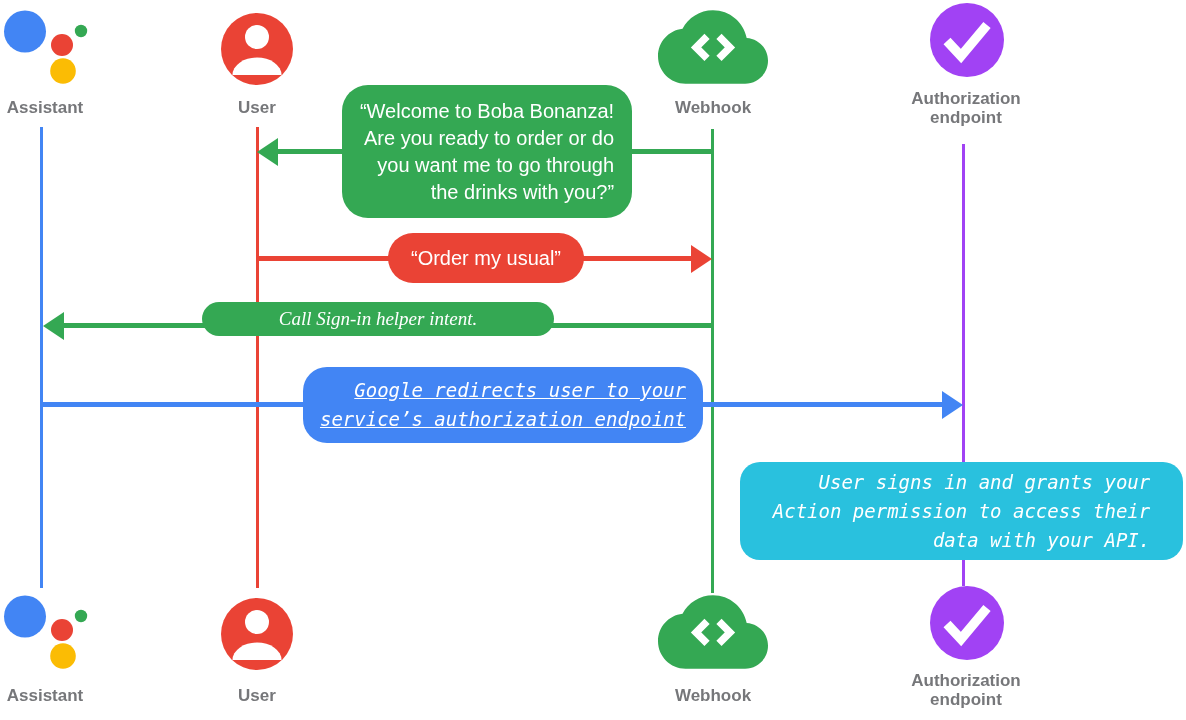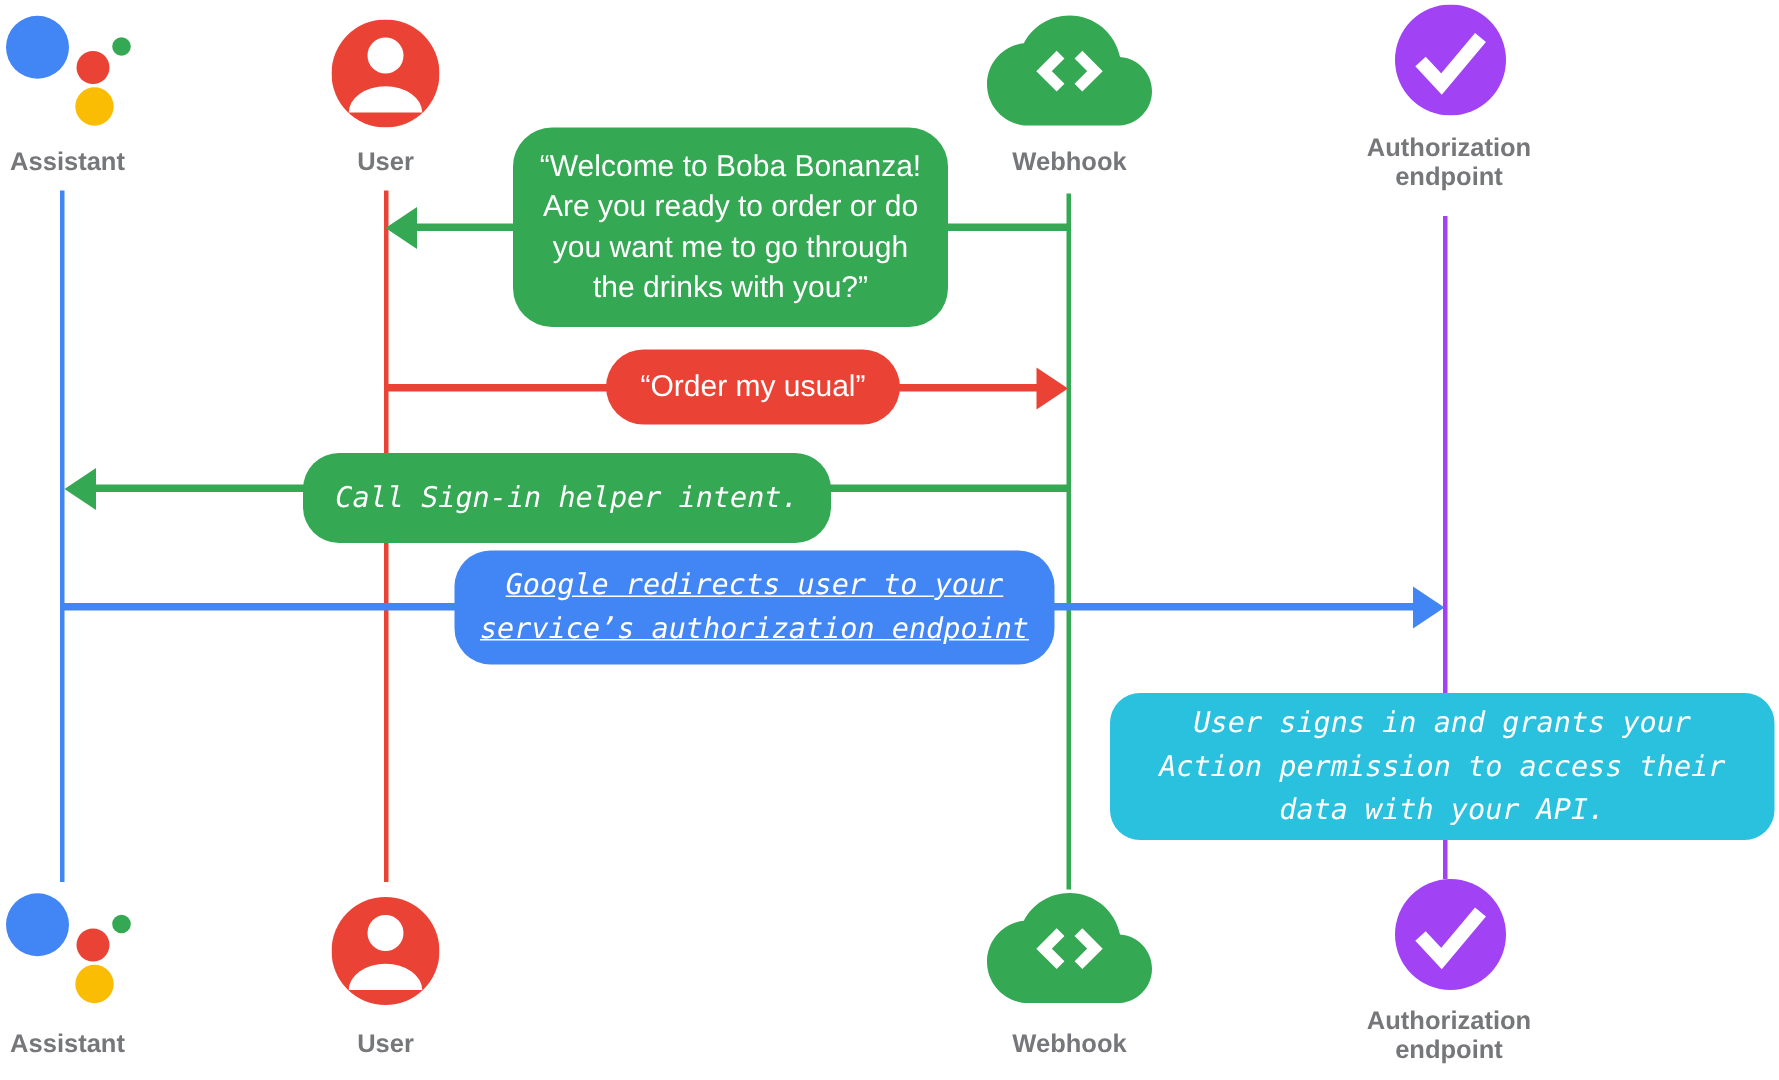--- a/index.html
+++ b/index.html
@@ -29,21 +29,21 @@
   .arrow-line.blue{background:var(--c-blue);}
   .arrow-head{position:absolute;width:0;height:0;z-index:2;}
   .arrow-head.left{border-top:14px solid transparent;border-bottom:14px solid transparent;border-right:21px solid;}
   .arrow-head.right{border-top:14px solid transparent;border-bottom:14px solid transparent;border-left:21px solid;}
   .arrow-head.green{border-right-color:var(--c-green);border-left-color:var(--c-green);}
   .arrow-head.red{border-right-color:var(--c-red);border-left-color:var(--c-red);}
   .arrow-head.blue{border-right-color:var(--c-blue);border-left-color:var(--c-blue);}
 
   .msg-box{
     position:absolute;z-index:3;display:flex;align-items:center;justify-content:center;
-    color:var(--c-text);text-align:center;white-space:pre-line;box-sizing:border-box;
+    color:var(--c-text);text-align:right;white-space:pre-line;box-sizing:border-box;
   }
   .msg-box.green{background:var(--c-green);}
   .msg-box.red{background:var(--c-red);}
   .msg-box.blue{background:var(--c-blue);}
   .msg-box.cyan{background:var(--c-cyan);}
   .sans-bubble{font-family:"Liberation Sans",sans-serif;font-size:20px;font-weight:500;line-height:27px;}
   .mono-bubble{font-family:"DejaVu Sans Mono","Liberation Mono",monospace;font-style:italic;font-size:19px;}
 
   .actor-label{
     position:absolute;z-index:4;color:var(--c-label);
@@ -78,23 +78,23 @@
   <div class="arrow-head left green" style="left:43px;top:312px;"></div>
 
   <div class="arrow-line blue" style="left:41px;top:402px;width:901px;"></div>
   <div class="arrow-head right blue" style="left:942px;top:391px;"></div>
 
   <div class="msg-box green sans-bubble" style="left:342px;top:85px;width:290px;height:133px;border-radius:26px;padding:6px 10px;">“Welcome to Boba Bonanza!
 Are you ready to order or do
 you want me to go through
 the drinks with you?”</div>
 
-  <div class="msg-box red sans-bubble" style="left:404px;top:233px;width:196px;height:50px;border-radius:25px;">“Order my usual”</div>
+  <div class="msg-box red sans-bubble" style="left:388px;top:233px;width:196px;height:50px;border-radius:25px;">“Order my usual”</div>
 
-  <div class="msg-box green mono-bubble" style="left:202px;top:302px;width:352px;height:60px;border-radius:24px;">Call Sign-in helper intent.</div>
+  <div class="msg-box green mono-bubble" style="left:202px;top:302px;width:352px;height:34px;border-radius:24px;font-family:Liberation Serif, serif;">Call Sign-in helper intent.</div>
 
   <div class="msg-box blue mono-bubble" style="left:303px;top:367px;width:400px;height:76px;border-radius:24px;line-height:29px;text-decoration:underline;">Google redirects user to your
 service’s authorization endpoint</div>
 
   <div class="msg-box cyan mono-bubble" style="left:740px;top:462px;width:443px;height:98px;border-radius:20px;line-height:29px;">User signs in and grants your
 Action permission to access their
 data with your API.</div>
 
   <svg class="icon" style="left:0px;top:8px;" width="92" height="78" viewBox="0 0 92 78">
     <circle class="fill-blue" cx="25" cy="23.5" r="21"></circle>

